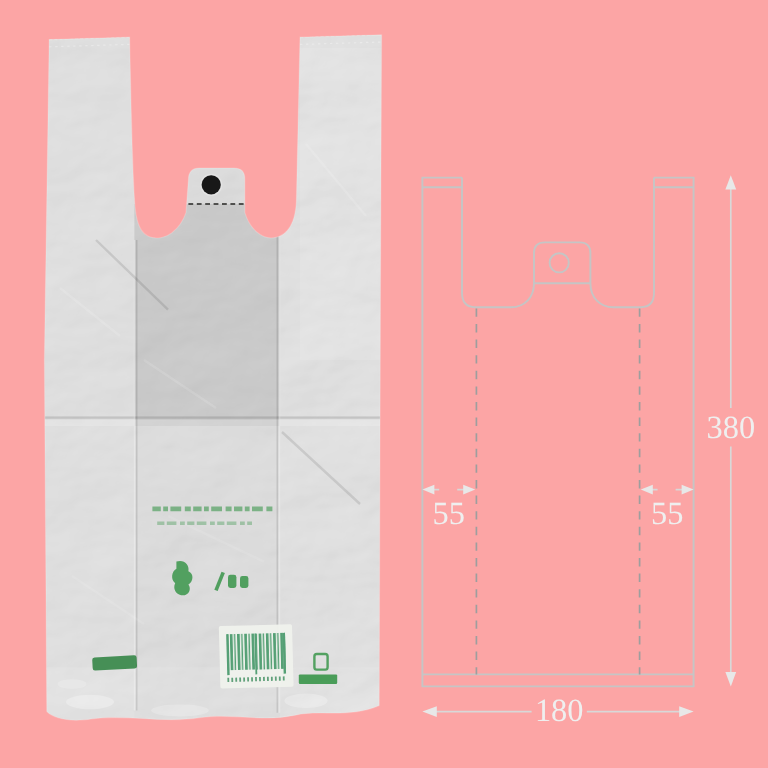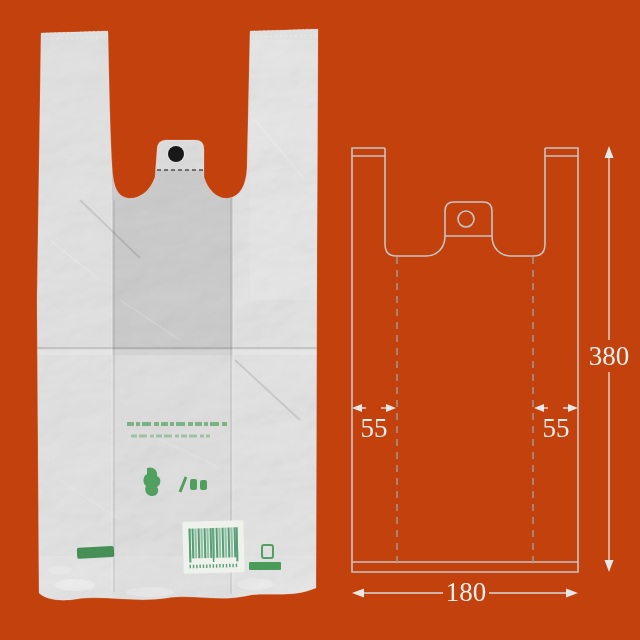--- a/index.html
+++ b/index.html
@@ -1,19 +1,19 @@
 <!DOCTYPE html>
 <html><head>
 <meta charset="utf-8">
 <style>
   html,body{margin:0;padding:0;background:#181818;}
   .stage{
     position:relative;
     width:640px;height:640px;
-    background:#c2410c;
+    background:#fca5a5;
     overflow:hidden;
     font-family:"Liberation Serif", serif;
   }
   svg{position:absolute;left:0;top:0;}
   .dim-text{
     font-family:"Liberation Serif", serif;
     font-size:27px;
     fill:#efefef;
     text-anchor:middle;
   }

